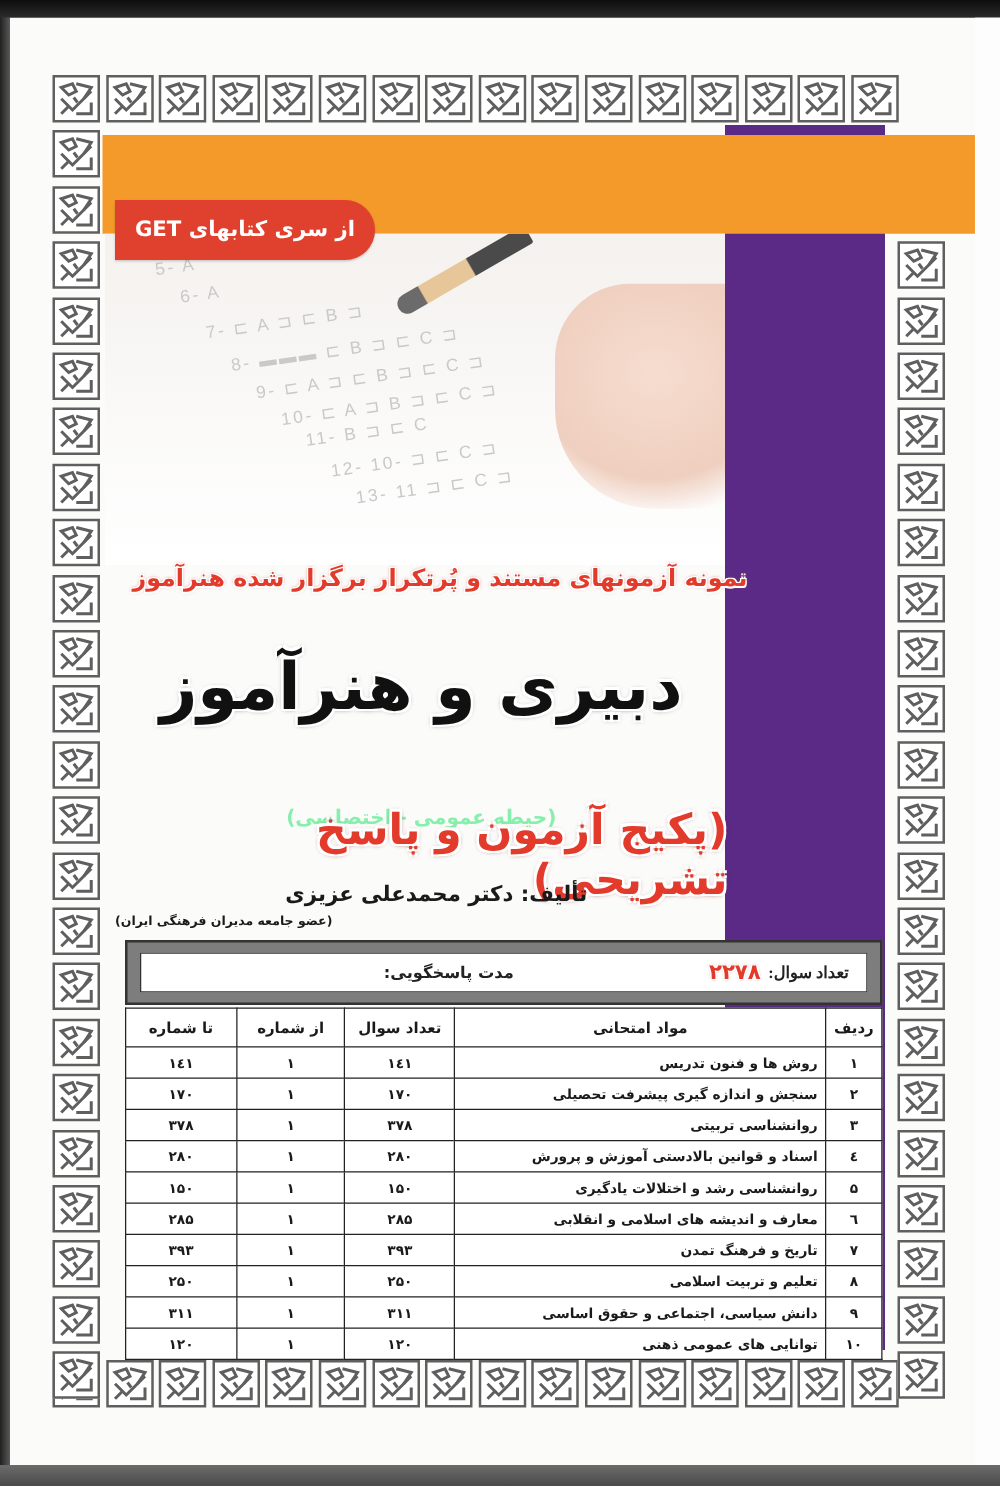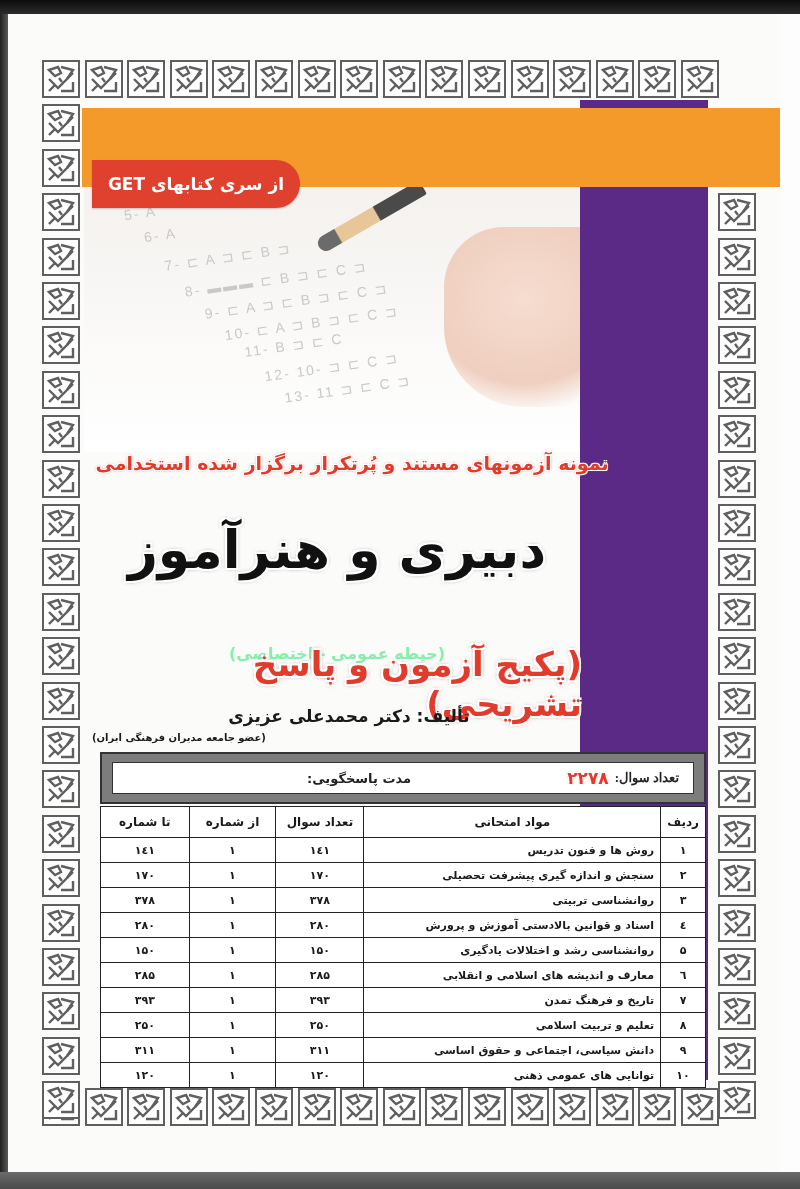--- a/index.html
+++ b/index.html
@@ -900,21 +900,21 @@
     </div>
   <div class="hand"></div>
   <div class="pencil"></div>
 </div>
 
 <div class="series-pill">از سری کتابهای GET</div>
 
 <div class="tagline">
 </div>
 
-<div class="subtitle-red">نمونه آزمونهای مستند و پُرتکرار برگزار شده استخدامی</div>
+<div class="subtitle-red">نمونه آزمونهای مستند و پُرتکرار برگزار شده هنرآموز</div>
 <div class="main-title">دبیری و هنرآموز</div>
 <div class="field-scope">(حیطه عمومی - اختصاصی)</div>
 <div class="package-title">(پکیج آزمون و پاسخ تشریحی)</div>
 <div class="author">تألیف: دکتر محمدعلی عزیزی</div>
 <div class="author-note">(عضو جامعه مدیران فرهنگی ایران)</div>
 
 <div class="info-box">
   <div class="info-inner">
     <span class="count-label">تعداد سوال:</span>
     <span class="count-value">۲۲۷۸</span>

